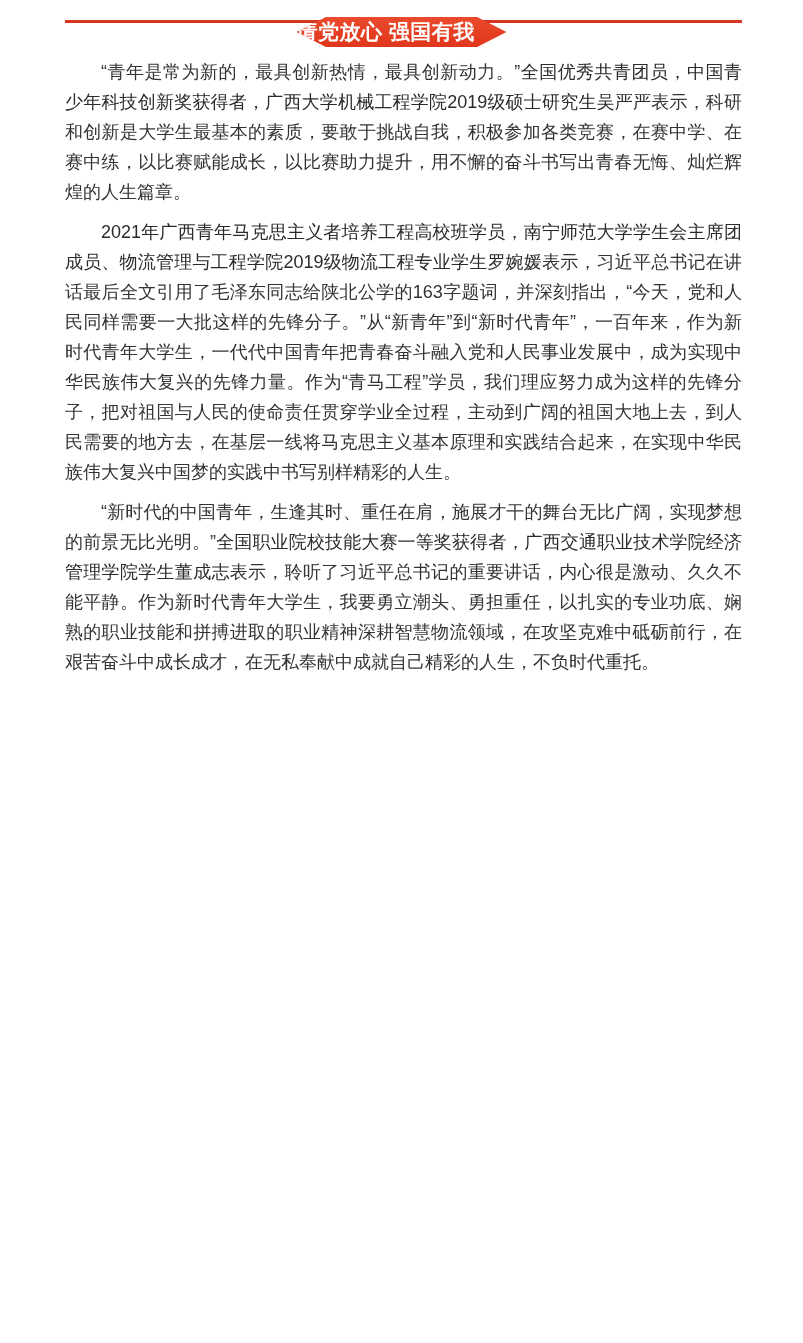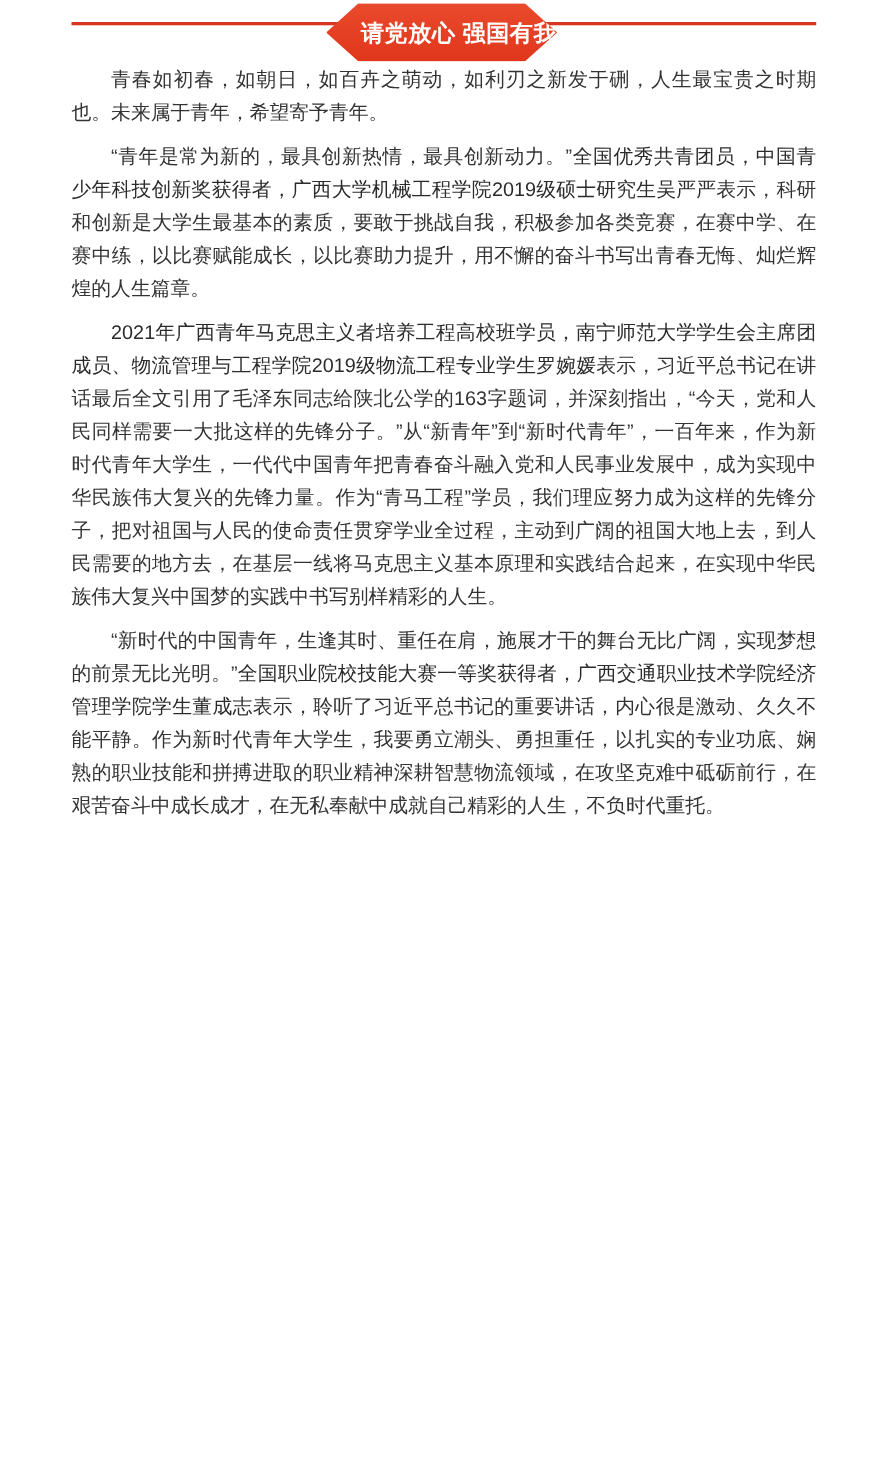--- a/index.html
+++ b/index.html
@@ -28,29 +28,29 @@
     position: absolute;
     left: 65px;
     right: 61px;
     top: 20px;
     height: 3px;
     background: #d73722;
   }
   .slogan-badge {
     position: absolute;
     left: 50%;
-    top: 3px;
+    top: 17px;
     transform: translateX(-50%);
     width: 210px;
-    height: 53px;
+    height: 30px;
     background: linear-gradient(180deg, #ea4a2c 0%, #e0361c 100%);
     clip-path: polygon(14% 0, 86% 0, 100% 50%, 86% 100%, 14% 100%, 0 50%);
     display: flex;
     align-items: center;
-    justify-content: flex-end;
+    justify-content: flex-start;
   }
   .slogan-text {
     color: #ffffff;
     font-size: 21px;
     font-weight: bold;
     letter-spacing: 0.5px;
     white-space: nowrap;
   }
   
   .article {
@@ -79,19 +79,18 @@
 <div class="page">
 
   <div class="header">
     <div class="header-line"></div>
     <div class="slogan-badge">
       <span class="slogan-text">请党放心 强国有我</span>
     </div>
   </div>
 
   <div class="article">
-      <p><span class="seg">青春如初春，如朝日，如百卉之萌动，如利刃之新发于硎，人生最宝贵之时期也。未来属于青年，希望寄予青年。</span></p>
       <p><span class="seg">“青年是常为新的，最具创新热情，最具创新动力。”</span><span class="seg bold">全国优秀共青团员，中国青少年科技创新奖获得者，广西大学机械工程学院2019级硕士研究生吴严严</span><span class="seg">表示，科研和创新是大学生最基本的素质，要敢于挑战自我，积极参加各类竞赛，在赛中学、在赛中练，以比赛赋能成长，以比赛助力提升，用不懈的奋斗书写出青春无悔、灿烂辉煌的人生篇章。</span></p>
       <p><span class="seg bold">2021年广西青年马克思主义者培养工程高校班学员，南宁师范大学学生会主席团成员、物流管理与工程学院2019级物流工程专业学生罗婉媛</span><span class="seg">表示，习近平总书记在讲话最后全文引用了毛泽东同志给陕北公学的163字题词，并深刻指出，“今天，党和人民同样需要一大批这样的先锋分子。”从“新青年”到“新时代青年”，一百年来，作为新时代青年大学生，一代代中国青年把青春奋斗融入党和人民事业发展中，成为实现中华民族伟大复兴的先锋力量。作为“青马工程”学员，我们理应努力成为这样的先锋分子，把对祖国与人民的使命责任贯穿学业全过程，主动到广阔的祖国大地上去，到人民需要的地方去，在基层一线将马克思主义基本原理和实践结合起来，在实现中华民族伟大复兴中国梦的实践中书写别样精彩的人生。</span></p>
       <p><span class="seg">“新时代的中国青年，生逢其时、重任在肩，施展才干的舞台无比广阔，实现梦想的前景无比光明。”</span><span class="seg bold">全国职业院校技能大赛一等奖获得者，广西交通职业技术学院经济管理学院学生董成志</span><span class="seg">表示，聆听了习近平总书记的重要讲话，内心很是激动、久久不能平静。作为新时代青年大学生，我要勇立潮头、勇担重任，以扎实的专业功底、娴熟的职业技能和拼搏进取的职业精神深耕智慧物流领域，在攻坚克难中砥砺前行，在艰苦奋斗中成长成才，在无私奉献中成就自己精彩的人生，不负时代重托。</span></p>
     </div>
 
 </div>
 
 </body></html>

